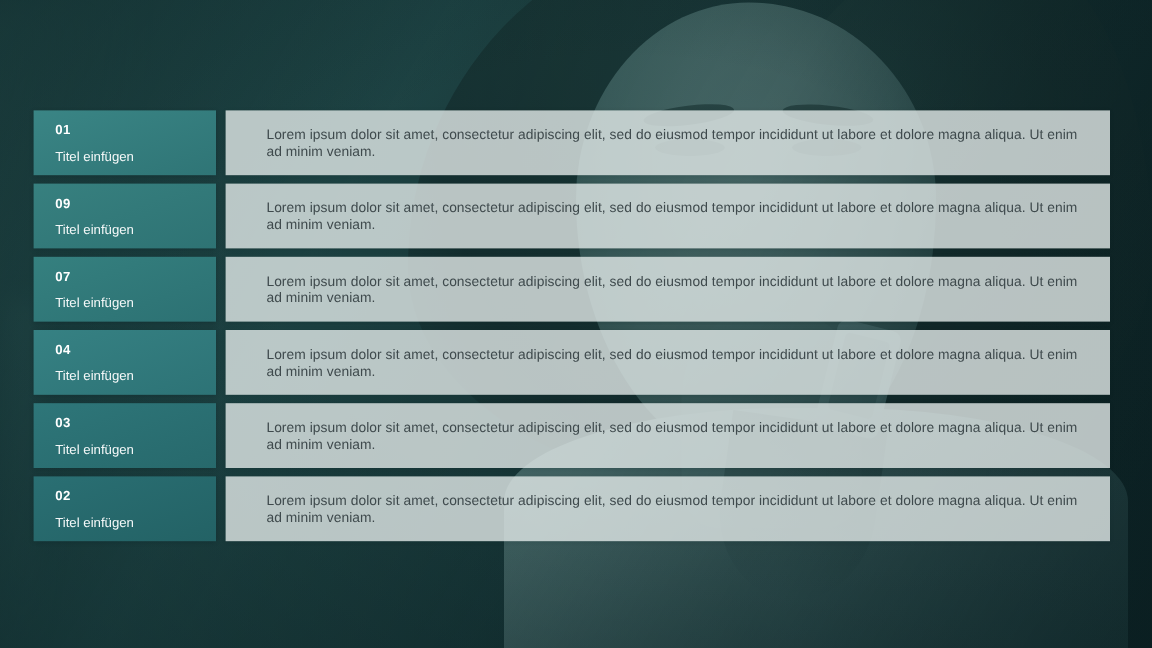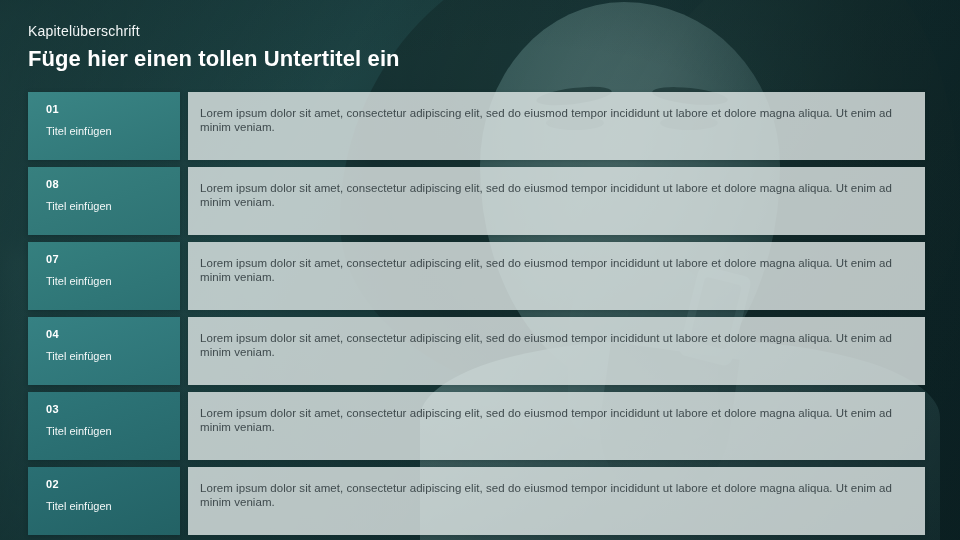--- a/index.html
+++ b/index.html
@@ -228,21 +228,21 @@
     position: absolute;
     left: 28px;
     top: 92px;
     width: 897px;
     z-index: 5;
   }
   .row {
     position: relative;
     display: flex;
     align-items: stretch;
-    height: 68px;
+    height: 54px;
     margin-bottom: 7px;
   }
   .row:last-child { margin-bottom: 0; }
 
   .num-card {
     position: relative;
     width: 152px;
     flex: 0 0 152px;
     box-sizing: border-box;
     padding: 10px 0 0 18px;
@@ -259,21 +259,21 @@
     margin-top: 7px;
     font-size: 11px;
     line-height: 16px;
     color: #f4f8f8;
   }
 
   .desc-panel {
     flex: 1 1 auto;
     margin-left: 8px;
     box-sizing: border-box;
-    padding: 14px 16px 0 12px;
+    padding: 14px 16px 0 34px;
     background: rgba(226,234,233,.80);
     box-shadow: 0 1px 4px rgba(8,30,32,.22);
   }
   .desc-text {
     font-size: 11.5px;
     line-height: 14px;
     color: #3f4a4d;
     letter-spacing: .05px;
   }
 </style>
@@ -298,38 +298,34 @@
       <div class="p-phone"></div>
     </div>
     <div class="bg-left-shape"></div>
     <div class="bg-left-streak"></div>
     <div class="bg-diag-streak"></div>
     <div class="bg-tint"></div>
     <div class="bg-tint2"></div>
     <div class="bg-vignette"></div>
   </div>
 
-  <div class="header">
-    <div class="eyebrow">Kapitelüberschrift</div>
-    <div class="subtitle">Füge hier einen tollen Untertitel ein</div>
-  </div>
 
   <div class="rows" id="rows-container">
       <div class="row">
         <div class="num-card" style="background: linear-gradient(160deg, rgb(58, 133, 133) 0%, rgb(47, 117, 118) 100%);">
           <div class="num">01</div>
           <div class="num-title">Titel einfügen</div>
         </div>
         <div class="desc-panel">
           <div class="desc-text">Lorem ipsum dolor sit amet, consectetur adipiscing elit, sed do eiusmod tempor incididunt ut labore et dolore magna aliqua. Ut enim ad minim veniam.</div>
         </div>
       </div>
       <div class="row">
         <div class="num-card" style="background: linear-gradient(160deg, rgb(55, 128, 127) 0%, rgb(46, 115, 116) 100%);">
-          <div class="num">08</div>
+          <div class="num">09</div>
           <div class="num-title">Titel einfügen</div>
         </div>
         <div class="desc-panel">
           <div class="desc-text">Lorem ipsum dolor sit amet, consectetur adipiscing elit, sed do eiusmod tempor incididunt ut labore et dolore magna aliqua. Ut enim ad minim veniam.</div>
         </div>
       </div>
       <div class="row">
         <div class="num-card" style="background: linear-gradient(160deg, rgb(53, 128, 127) 0%, rgb(44, 113, 115) 100%);">
           <div class="num">07</div>
           <div class="num-title">Titel einfügen</div>

